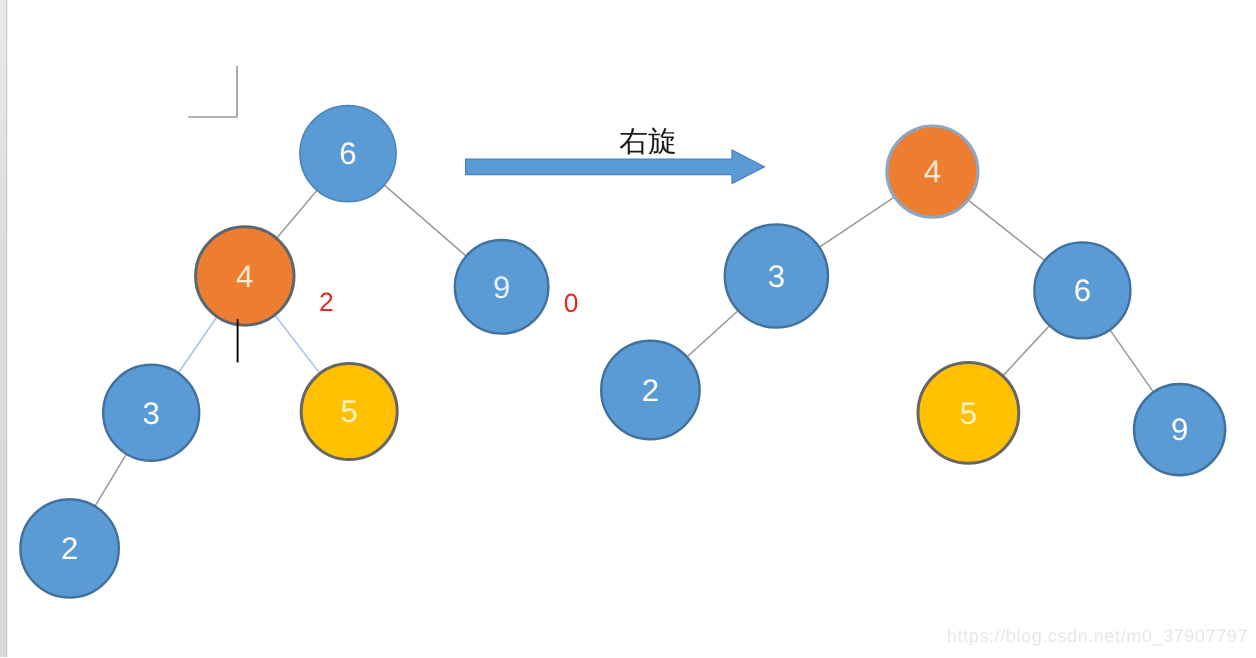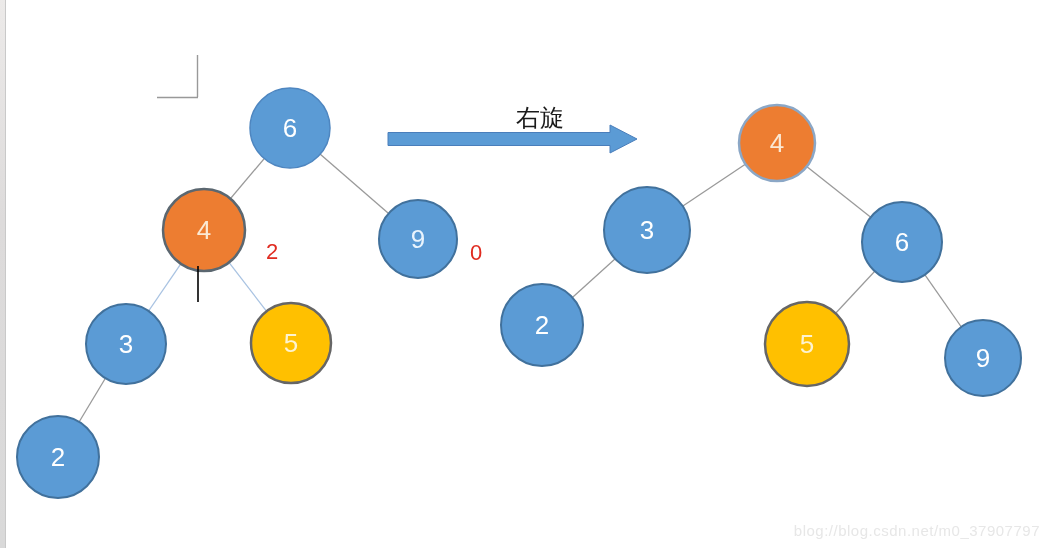--- a/index.html
+++ b/index.html
@@ -111,14 +111,14 @@
           <circle cx="983" cy="358" r="38" fill="#5b9bd5" stroke="#41719c" stroke-width="2"></circle>
           <text x="983" y="358" fill="#ffffff" font-size="26" text-anchor="middle" dominant-baseline="central" class="node-label">9</text>
         </g>
       </g>
     <g id="layer-labels">
         <text x="272" y="259" fill="#e02b20" font-size="22" text-anchor="middle">2</text>
         <text x="476" y="260" fill="#e02b20" font-size="22" text-anchor="middle">0</text>
         <line x1="198" y1="266" x2="198" y2="302" stroke="#000000" stroke-width="1.6"></line>
       </g>
   </svg>
-  <div id="watermark" style="color: rgb(231, 231, 231);">blog://blog.csdn.net/m0_37907797</div>
+  <div id="watermark" style="color: rgb(231, 231, 231);">https://blog.csdn.net/m0_37907797</div>
 </div>
 
 </body></html>

